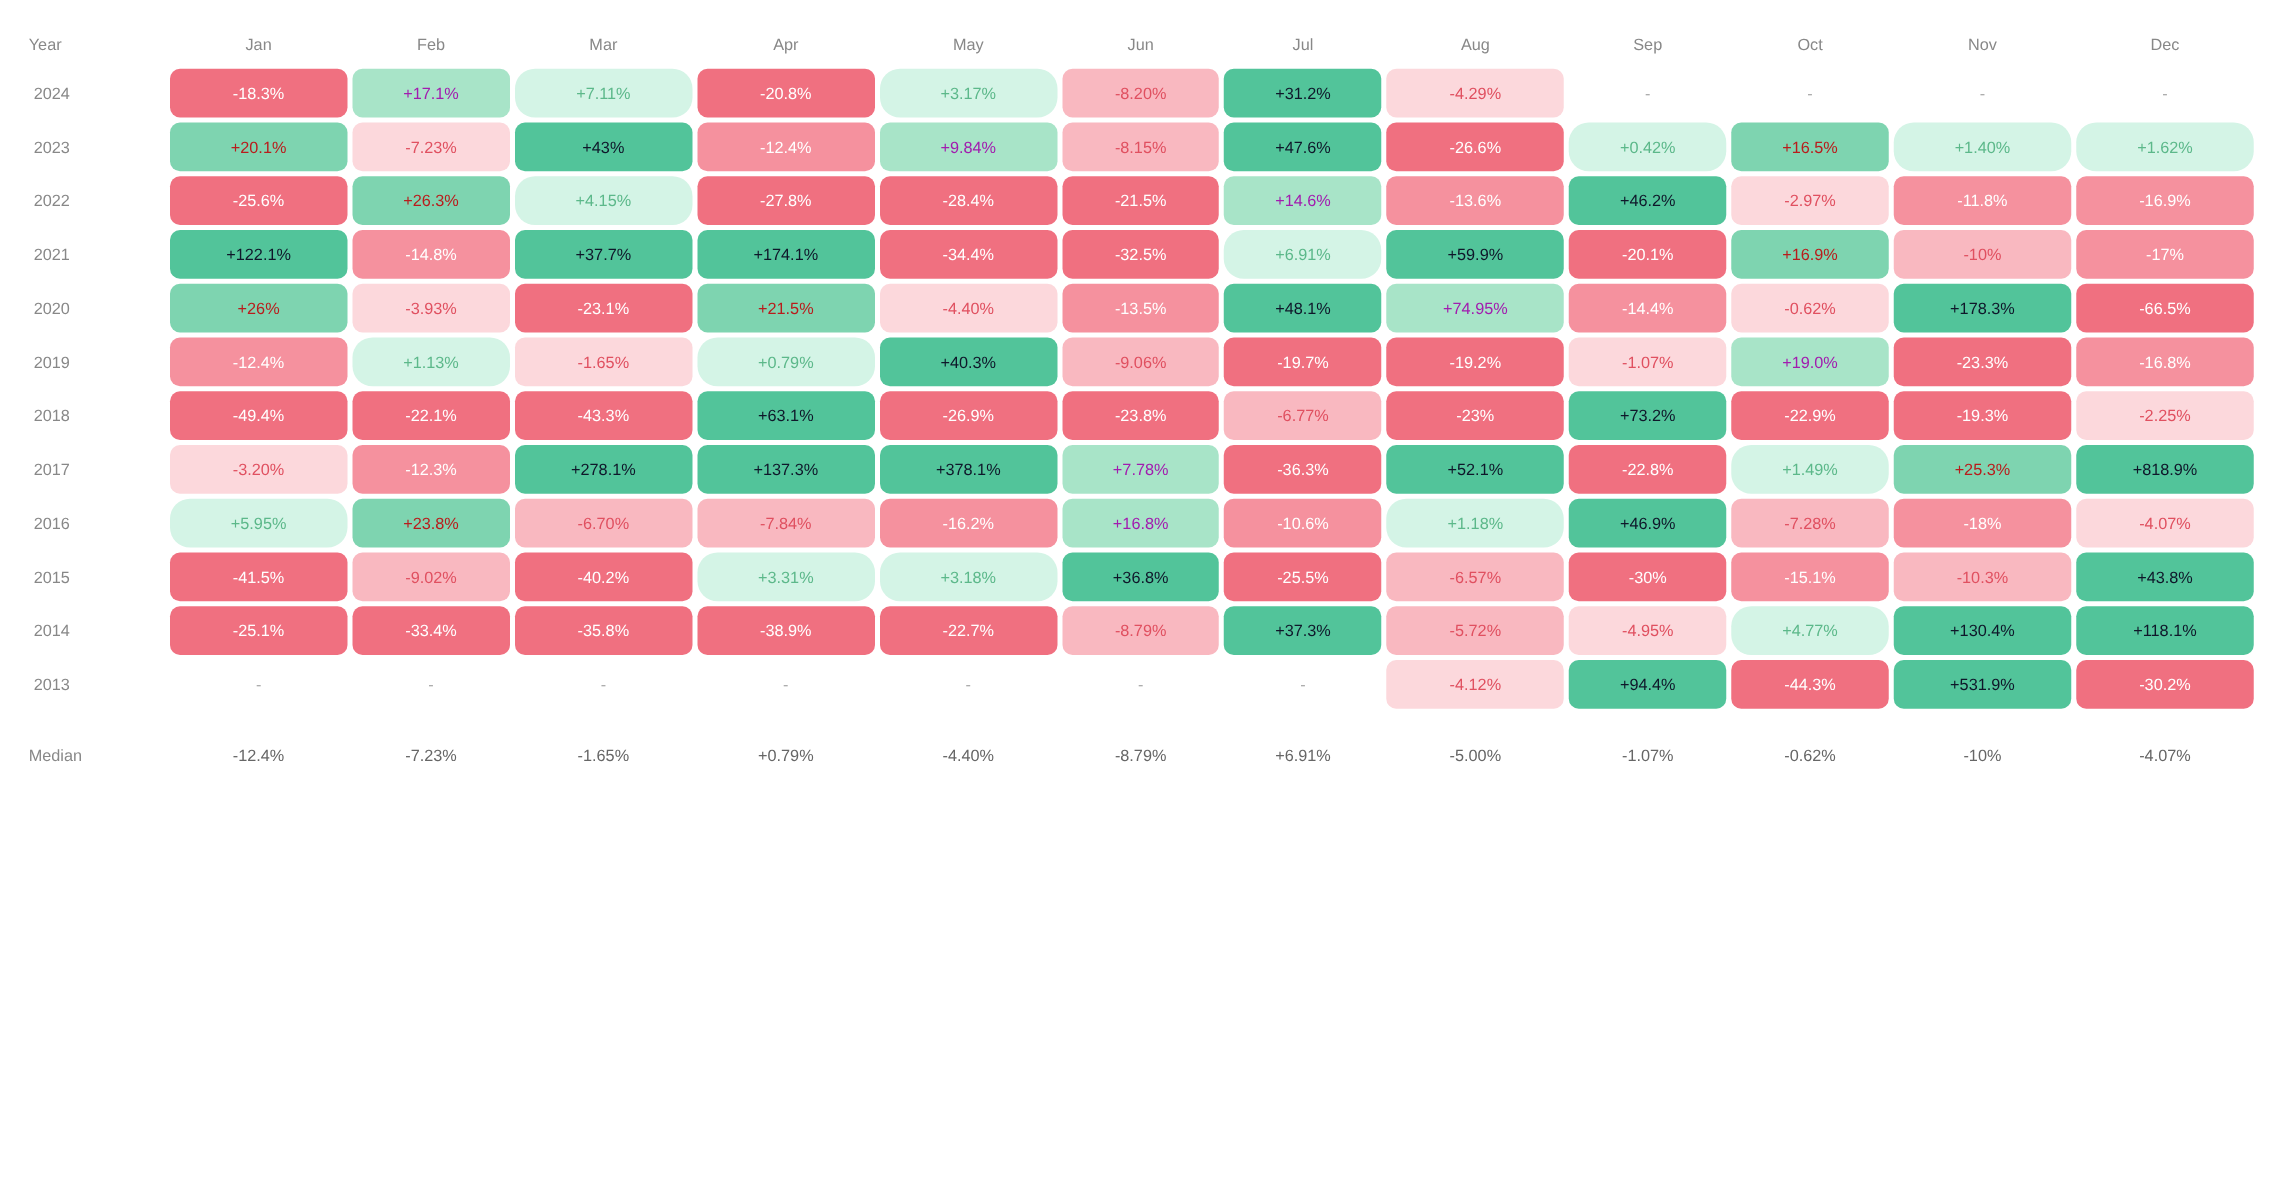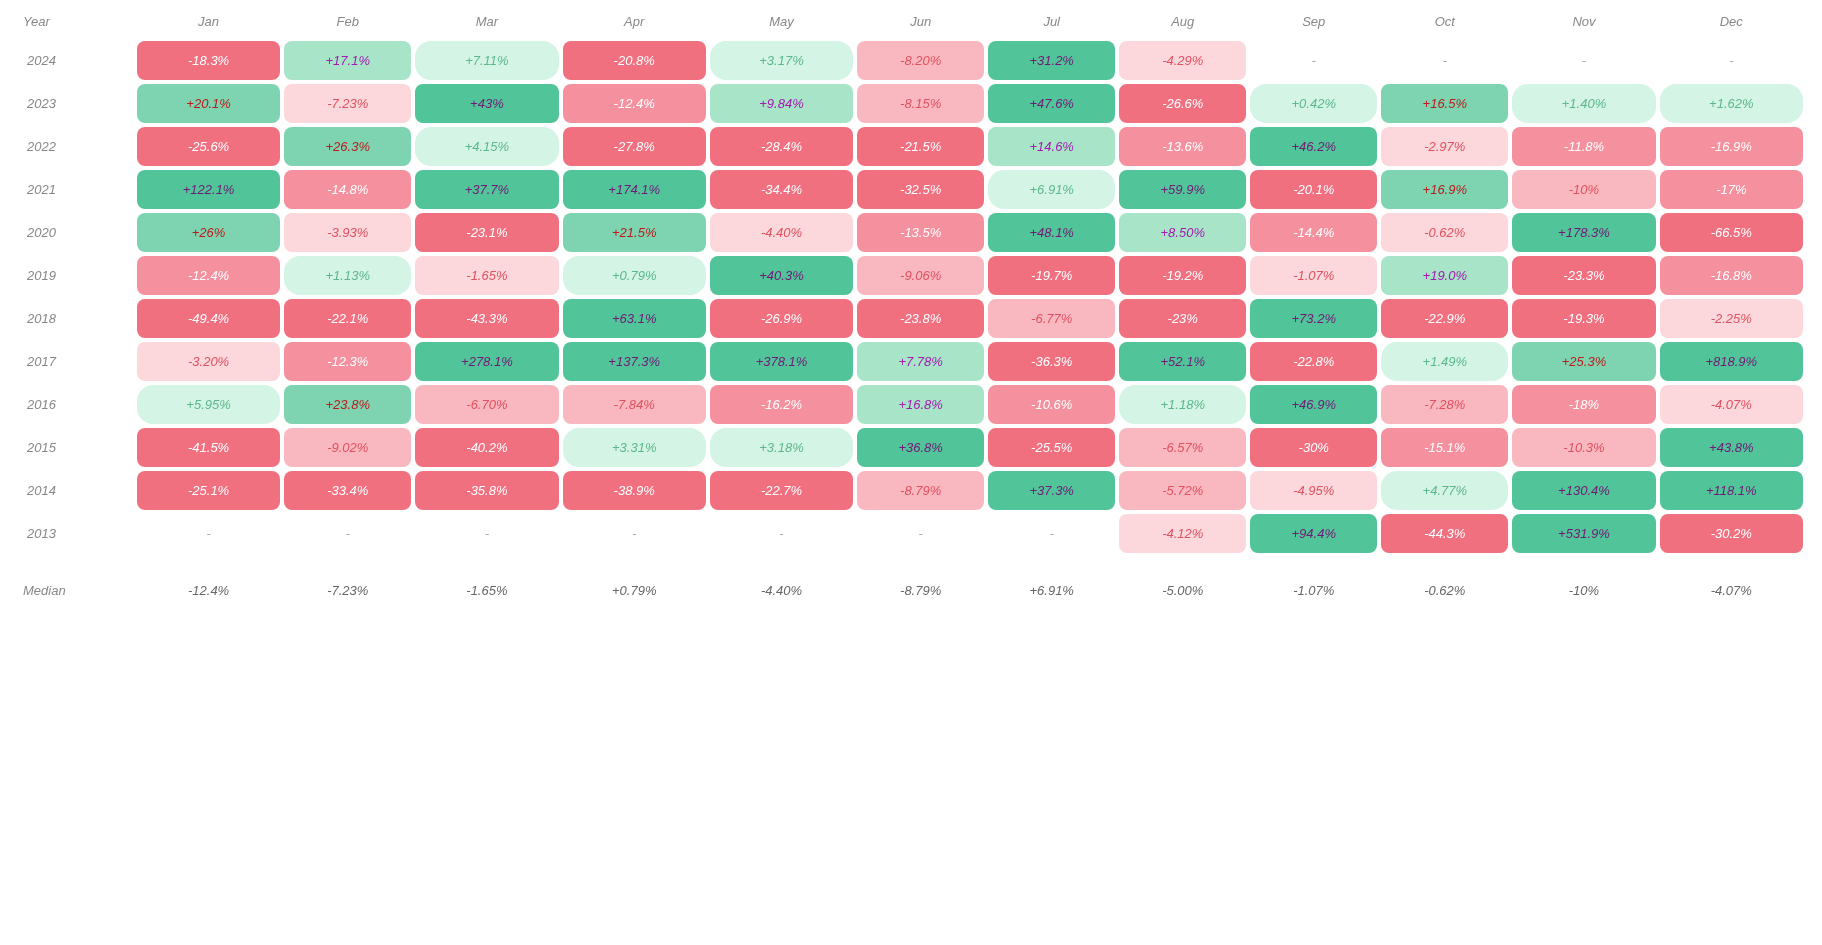--- a/index.html
+++ b/index.html
@@ -3,23 +3,22 @@
   <meta charset="utf-8">
   <style>
     * { box-sizing: border-box; margin: 0; padding: 0; }
     body {
       font-family: -apple-system, BlinkMacSystemFont, 'Segoe UI', sans-serif;
       background: #fff;
       color: #333;
       font-size: 13px;
     }
     .table-container {
-      padding: 2px 15px;
+      padding: 16px 15px;
       overflow-x: auto;
-      font-style: italic;
     }
     table {
       border-collapse: separate;
       border-spacing: 4px;
       width: 100%;
     }
     th {
       font-weight: 500;
       color: #888;
       text-align: center;
@@ -50,21 +49,21 @@
       padding: 12px 6px;
       border-radius: 8px;
       font-size: 13px;
       font-weight: 500;
       text-align: center;
     }
     .cell-empty {
       color: #aaa;
       font-weight: 400;
     }
-    .pos-strong { background: #52c49a; color: #701a75; }
+    .pos-strong { background: #52c49a; color: #0f172a; }
     .pos-med { background: #7ed4b0; color: #b91c1c; }
     .pos-light { background: #a8e4c8; color: #a21caf; }
     .pos-vlight { background: #d4f4e6; color: #5cb88a; border-radius: 16px; }
     .neg-strong { background: #f07080; color: #fff; }
     .neg-med { background: #f5919e; color: #fff; }
     .neg-light { background: #f9b8c0; color: #e05060; }
     .neg-vlight { background: #fcd8dc; color: #e05060; }
     .neutral { color: #aaa; background: transparent; }
     .avg-section td {
       background: transparent;
@@ -280,21 +279,21 @@
           <td>
             <span class="cell neg-vlight">-4.40%</span>
           </td>
           <td>
             <span class="cell neg-med">-13.5%</span>
           </td>
           <td>
             <span class="cell pos-strong">+48.1%</span>
           </td>
           <td>
-            <span class="cell pos-light">+8.50%</span>
+            <span class="cell pos-light">+74.95%</span>
           </td>
           <td>
             <span class="cell neg-med">-14.4%</span>
           </td>
           <td>
             <span class="cell neg-vlight">-0.62%</span>
           </td>
           <td>
             <span class="cell pos-strong">+178.3%</span>
           </td>

